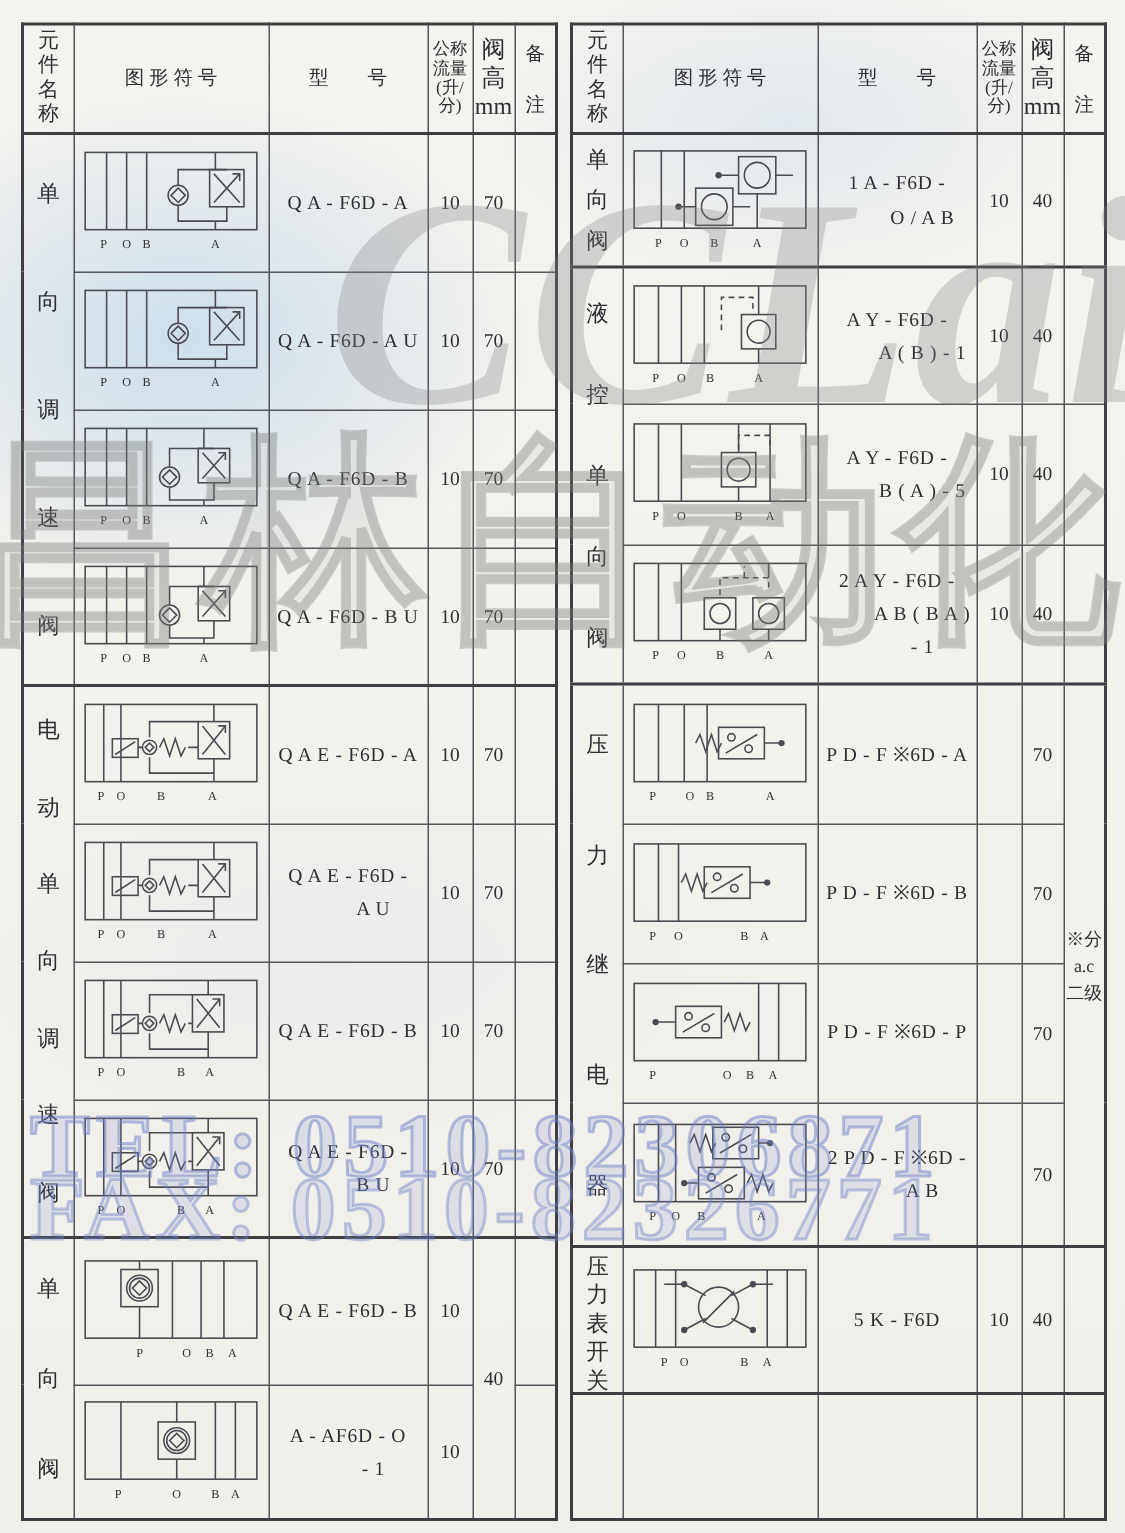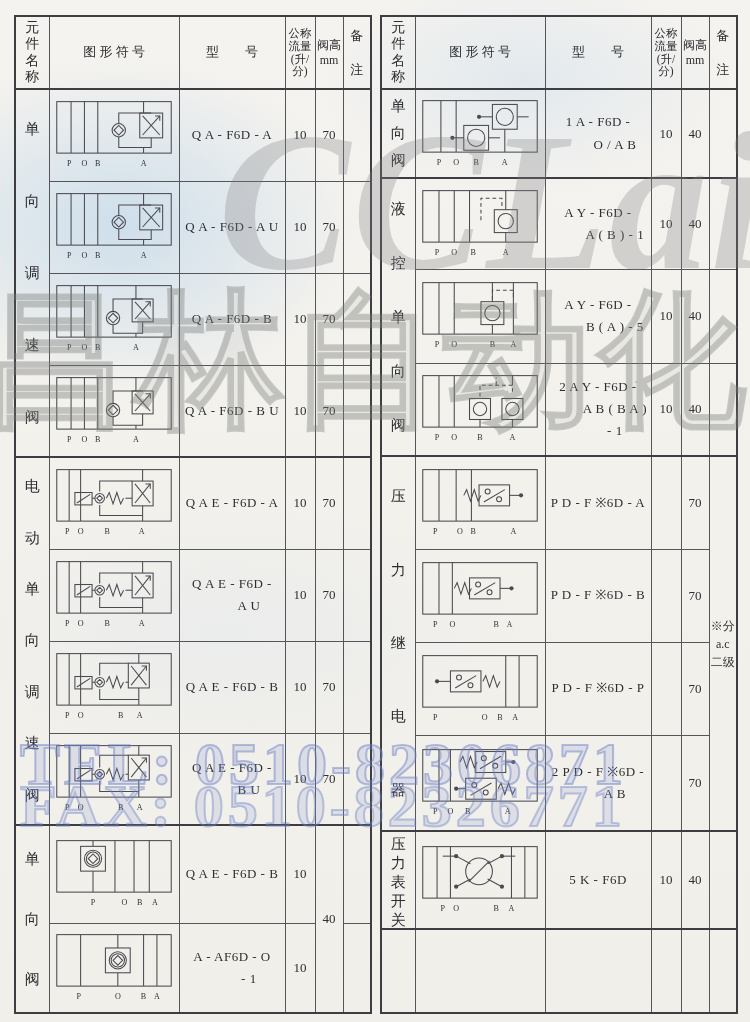--- a/index.html
+++ b/index.html
@@ -13,21 +13,21 @@
   table{border-collapse:collapse;table-layout:fixed;position:absolute;top:15px;background:transparent;}
   #tbl-left{left:14px;} #tbl-right{left:380px;}
   td,th{border:1px solid #55555a;padding:0;vertical-align:middle;text-align:center;
         font-weight:normal;overflow:hidden;}
   table{border:2px solid #3e3e42;}
   thead th{border-bottom:1.6px solid #3e3e42;}
   tr.gstart td, tr.gstart th{border-top:2px solid #3e3e42;}
   .hdr{font-size:13px;line-height:1.25;white-space:pre-line;}
   .hdr-name{font-size:14px;line-height:1.15;white-space:pre-line;}
   .hdr-flow{font-size:11.5px;line-height:1.12;white-space:pre-line;}
-  .hdr-hi{font-size:12px;line-height:1.2;white-space:pre-line;}
+  .hdr-hi{font-size:16px;line-height:1.2;white-space:pre-line;}
   .hdr-rem{font-size:13px;line-height:2.6;white-space:pre-line;}
   .vname{display:flex;flex-direction:column;justify-content:space-around;align-items:center;
          font-size:15px;letter-spacing:0;}
   .model{font-size:13px;letter-spacing:.5px;line-height:1.7;}
   .model .l2{padding-left:2.6em;}
   .num{font-size:13px;font-family:Liberation Serif, serif;}
   .remtext{font-size:12px;line-height:1.5;white-space:pre-line;}
   .symwrap{display:flex;justify-content:center;align-items:center;}
   
   .wm{position:absolute;pointer-events:none;white-space:nowrap;z-index:5;}

